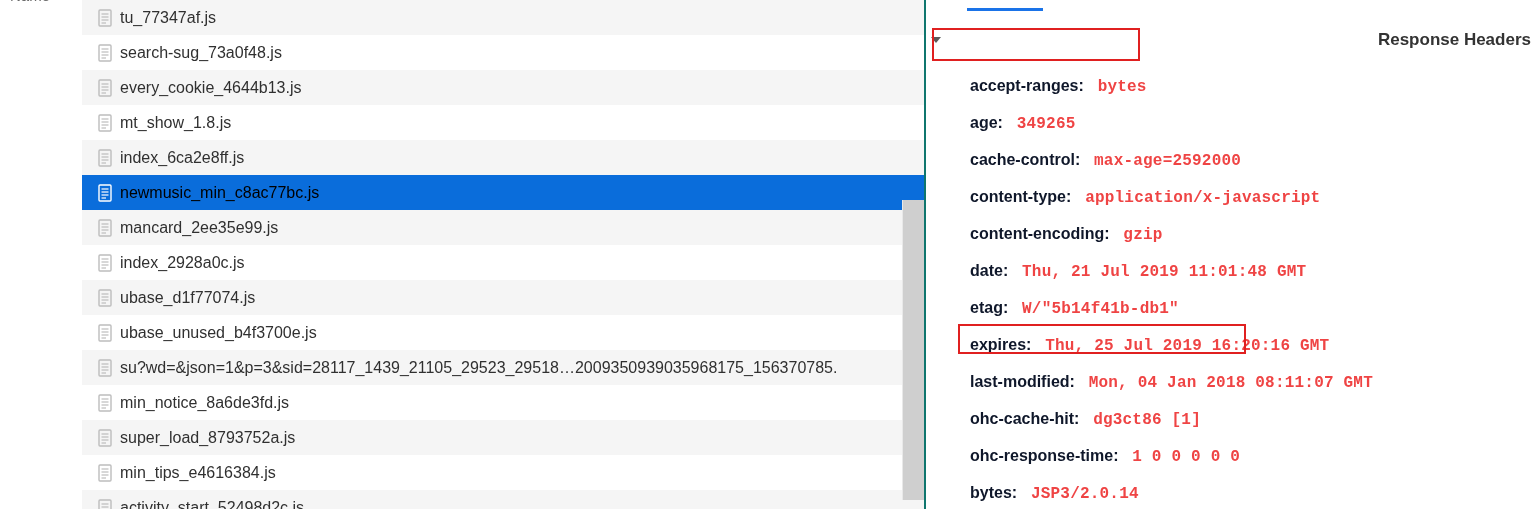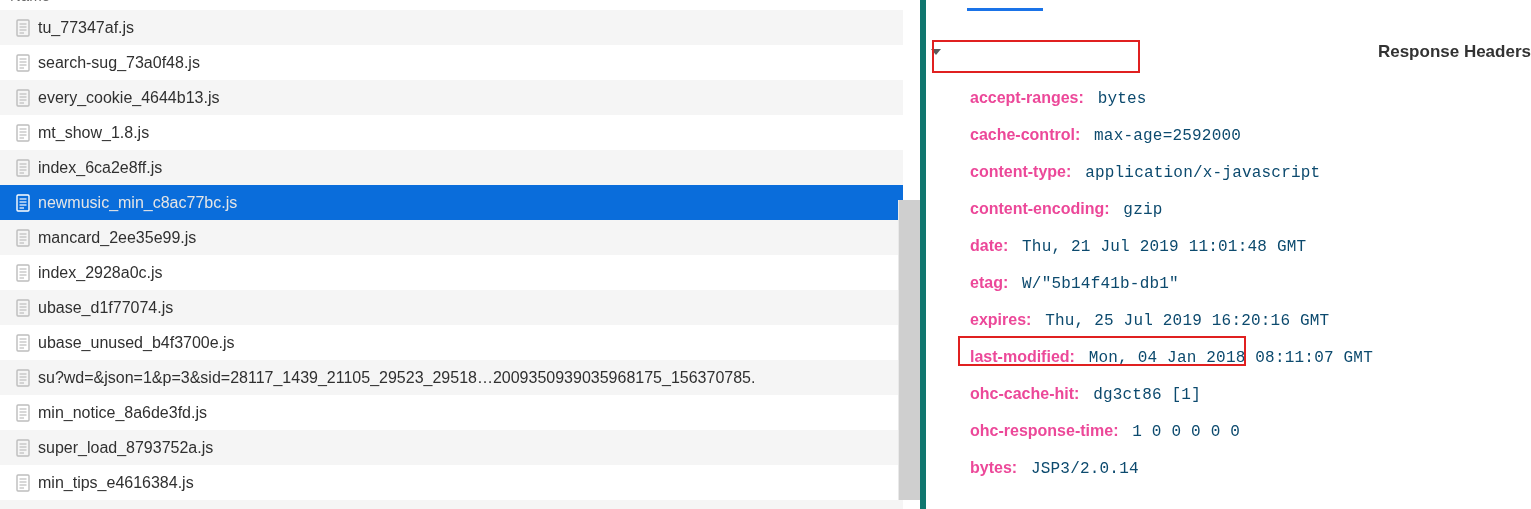--- a/index.html
+++ b/index.html
@@ -10,24 +10,24 @@
     width: 1531px;
     height: 509px;
     overflow: hidden;
     background: #fff;
     display: flex;
   }
   
   .left-pane {
     width: 926px;
     height: 100%;
-    border-right: 6px solid #0f766e;
+    border-right: 2px solid #0f766e;
     display: flex;
-    flex-direction: column;
     position: relative;
+    gap: 32px;
   }
   .col-header {
     height: 10px;
     padding-left: 10px;
     color: #6a6a6a;
     font-size: 15px;
     line-height: 0;
     position: relative;
     top: -4px;
   }
@@ -46,21 +46,21 @@
     white-space: nowrap;
     overflow: hidden;
     text-overflow: ellipsis;
     width: 903px;
     cursor: pointer;
   }
   .file-row:nth-child(odd)  { background: #f5f5f5; }
   .file-row:nth-child(even) { background: #ffffff; }
   .file-row.selected {
     background: #0a6ddb !important;
-    color: #e5e5e5;
+    color: #000000;
   }
   .file-row .icon-wrap {
     width: 14px; height: 18px;
     margin-right: 8px;
     flex: 0 0 auto;
     display: flex;
     align-items: center;
   }
   .file-row.selected .file-icon rect { stroke:#fff; }
   .file-row.selected .file-icon line { stroke:#fff; }
@@ -120,22 +120,22 @@
     position:absolute;
     left:6px; top:28px; width:208px; height:33px;
     border:2px solid #e02020;
     pointer-events:none;
   }
   .kv-list { margin: 18px 0 0 34px; }
   .kv {
     font-size:16px; line-height:35px; white-space:nowrap;
     font-family:"Segoe UI",Arial,sans-serif;
   }
-  .kv .k { font-weight:700; color:#ec4899;}
-  .kv .v { font-family: Consolas,"Courier New",monospace; color:#0c4a6e; margin-left:4px; letter-spacing:0.2px;}
+  .kv .k { font-weight:700; color:#0f172a;}
+  .kv .v { font-family: Consolas,"Courier New",monospace; color:#ef4444; margin-left:4px; letter-spacing:0.2px;font-weight:bold;}
   .red-box-etag {
     position:absolute; left:32px; top:324px; width:288px; height:30px;
     border:2px solid #e02020; pointer-events:none;
   }
   .dots {
     position:absolute; left:20px; top:-7px; color:#b3b3b3; font-size:20px; line-height:0;
   }
 </style>
 </head>
 <body>
@@ -340,20 +340,21 @@
 
   <div class="headers-body">
     <div class="section-title-row">
       <span class="tri"></span>
       <span>Response Headers</span>
     </div>
     <div class="red-box-section"></div>
 
     <div class="kv-list" id="kv-list">
         <div class="kv"><span class="k">accept-ranges:</span><span class="v"> bytes</span></div>
+        <div class="kv"><span class="k">age:</span><span class="v"> 349265</span></div>
         <div class="kv"><span class="k">cache-control:</span><span class="v"> max-age=2592000</span></div>
         <div class="kv"><span class="k">content-type:</span><span class="v"> application/x-javascript</span></div>
         <div class="kv"><span class="k">content-encoding:</span><span class="v"> gzip</span></div>
         <div class="kv"><span class="k">date:</span><span class="v"> Thu, 21 Jul 2019 11:01:48 GMT</span></div>
         <div class="kv"><span class="k">etag:</span><span class="v"> W/"5b14f41b-db1"</span></div>
         <div class="kv"><span class="k">expires:</span><span class="v"> Thu, 25 Jul 2019 16:20:16 GMT</span></div>
         <div class="kv"><span class="k">last-modified:</span><span class="v"> Mon, 04 Jan 2018 08:11:07 GMT</span></div>
         <div class="kv"><span class="k">ohc-cache-hit:</span><span class="v"> dg3ct86 [1]</span></div>
         <div class="kv"><span class="k">ohc-response-time:</span><span class="v"> 1 0 0 0 0 0</span></div>
         <div class="kv"><span class="k">bytes:</span><span class="v"> JSP3/2.0.14</span></div>

